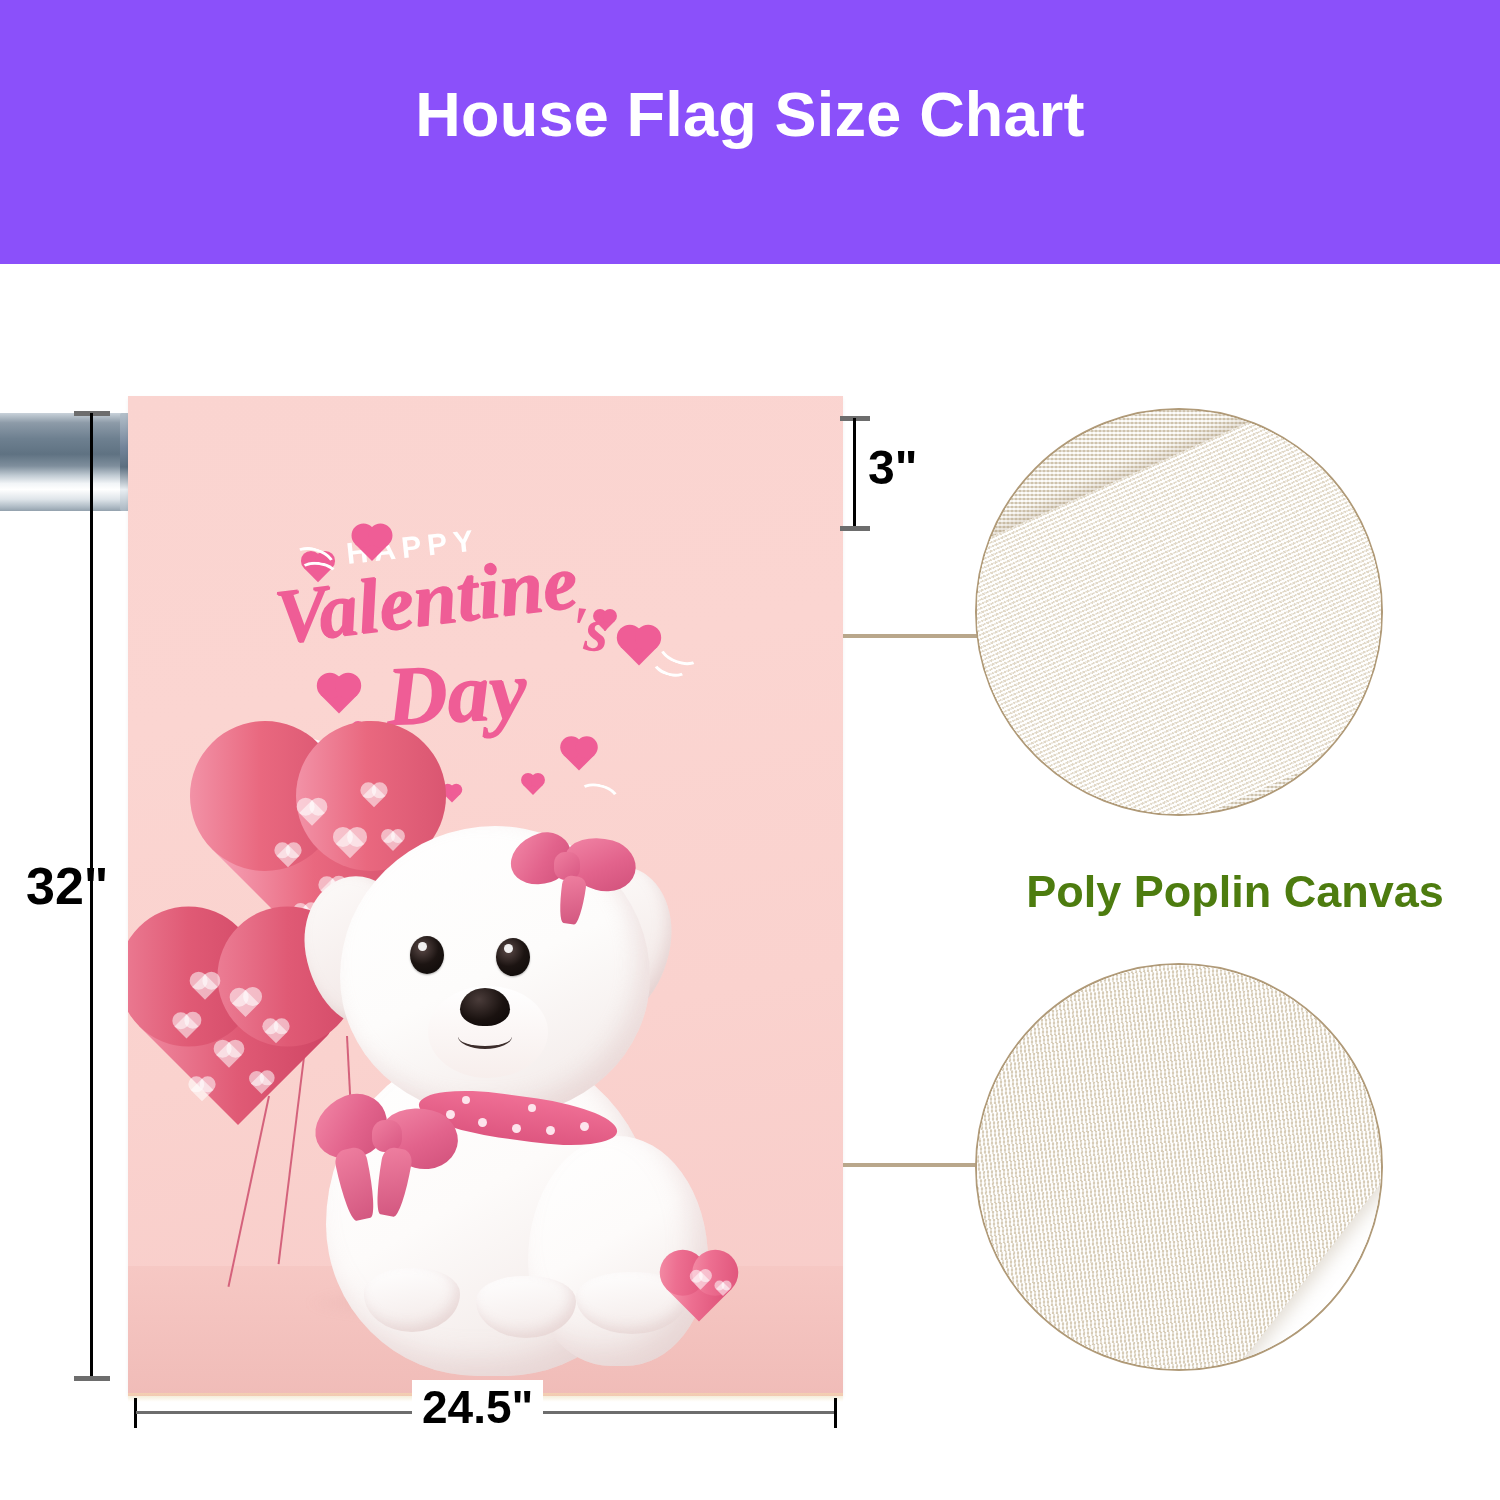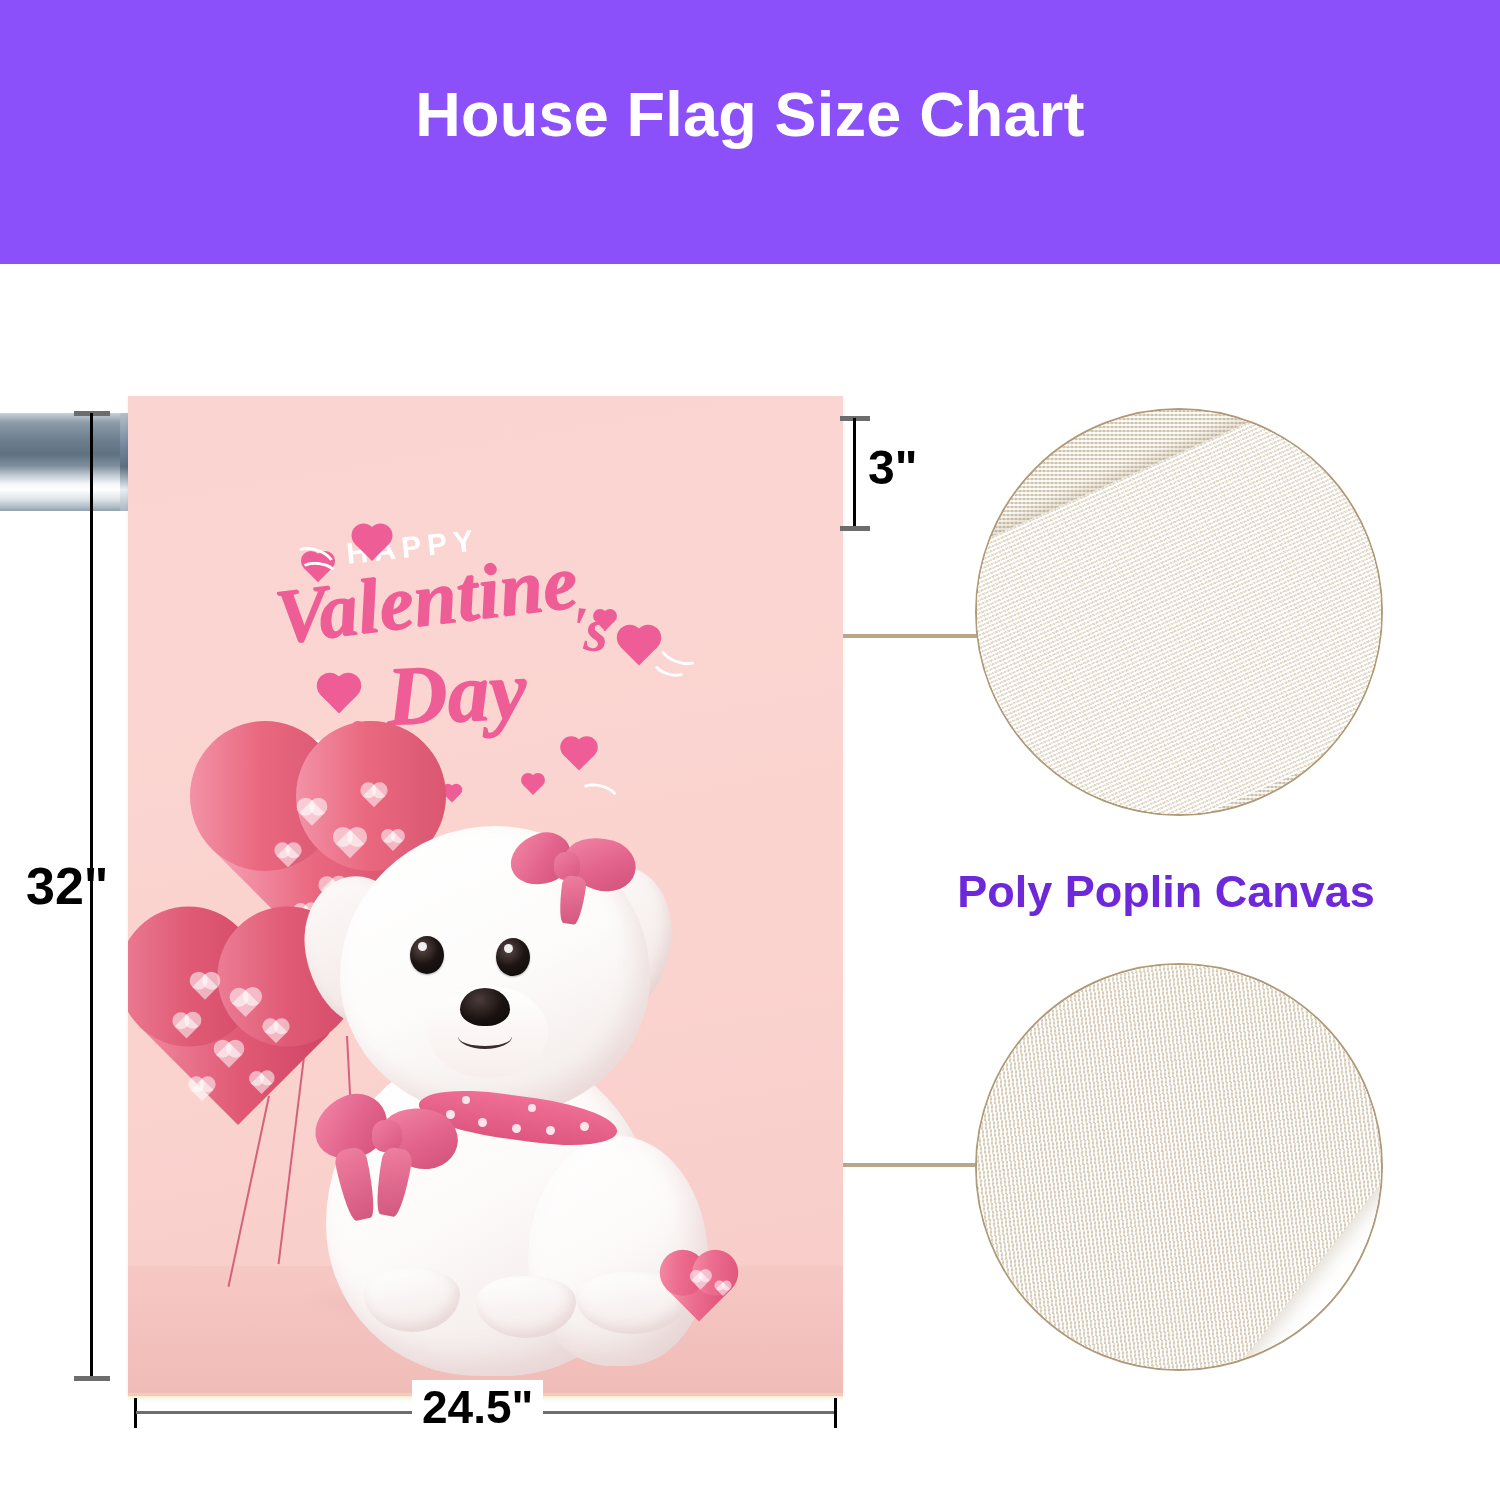--- a/index.html
+++ b/index.html
@@ -432,28 +432,28 @@
     transform: rotate(38deg);
     background-color: #f5efe2;
     background-image:
       repeating-linear-gradient(45deg, rgba(255,255,255,0.85) 0px, rgba(255,255,255,0.85) 2px, rgba(196,182,156,0.4) 2px, rgba(196,182,156,0.4) 4px),
       repeating-linear-gradient(-45deg, rgba(255,255,255,0.8) 0px, rgba(255,255,255,0.8) 2px, rgba(196,182,156,0.34) 2px, rgba(196,182,156,0.34) 4px);
     border-radius: 4px 4px 28% 4px;
     box-shadow: 6px 8px 18px rgba(160,140,110,0.3);
   }
   .swatch-caption {
     position: absolute;
-    left: 931px;
+    left: 1000px;
     top: 866px;
     width: 470px;
     text-align: center;
     font-family: "Liberation Sans", sans-serif;
     font-size: 45px;
     font-weight: bold;
-    color: #6d28d9;
+    color: #4d7c0f;
   }
 </style>
 </head>
 <body>
 
 <div class="header-bar"></div>
 <div class="header-title">House Flag Size Chart</div>
 
 <div class="pole"></div>
 <div class="pole-cap"></div>

